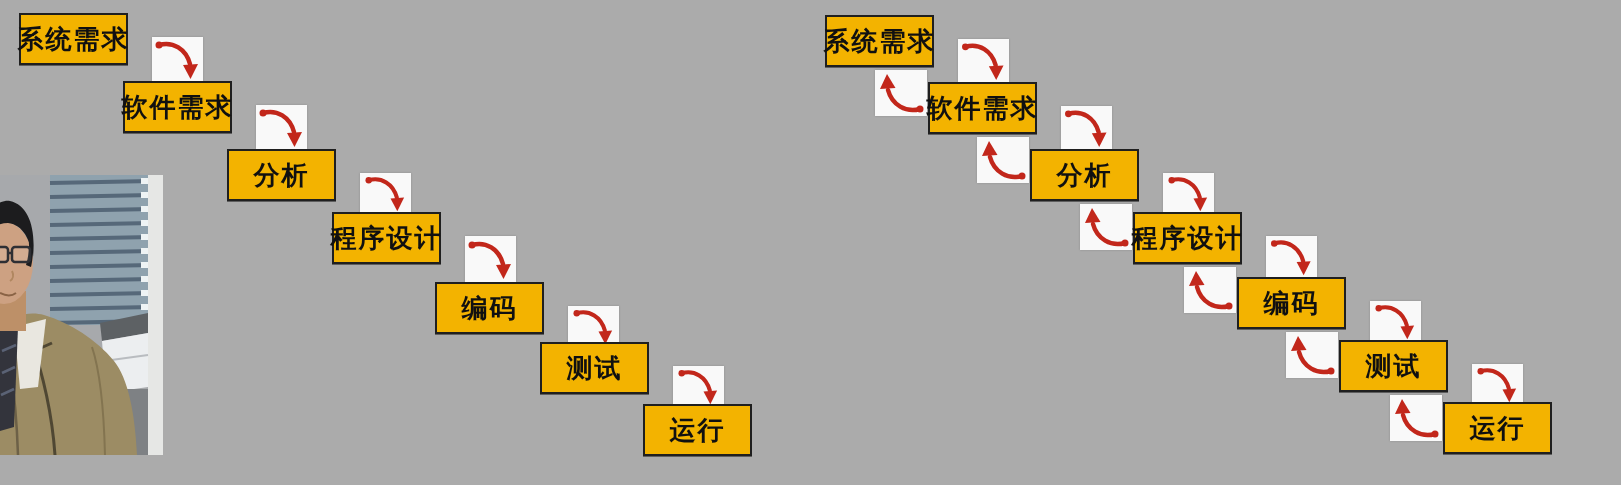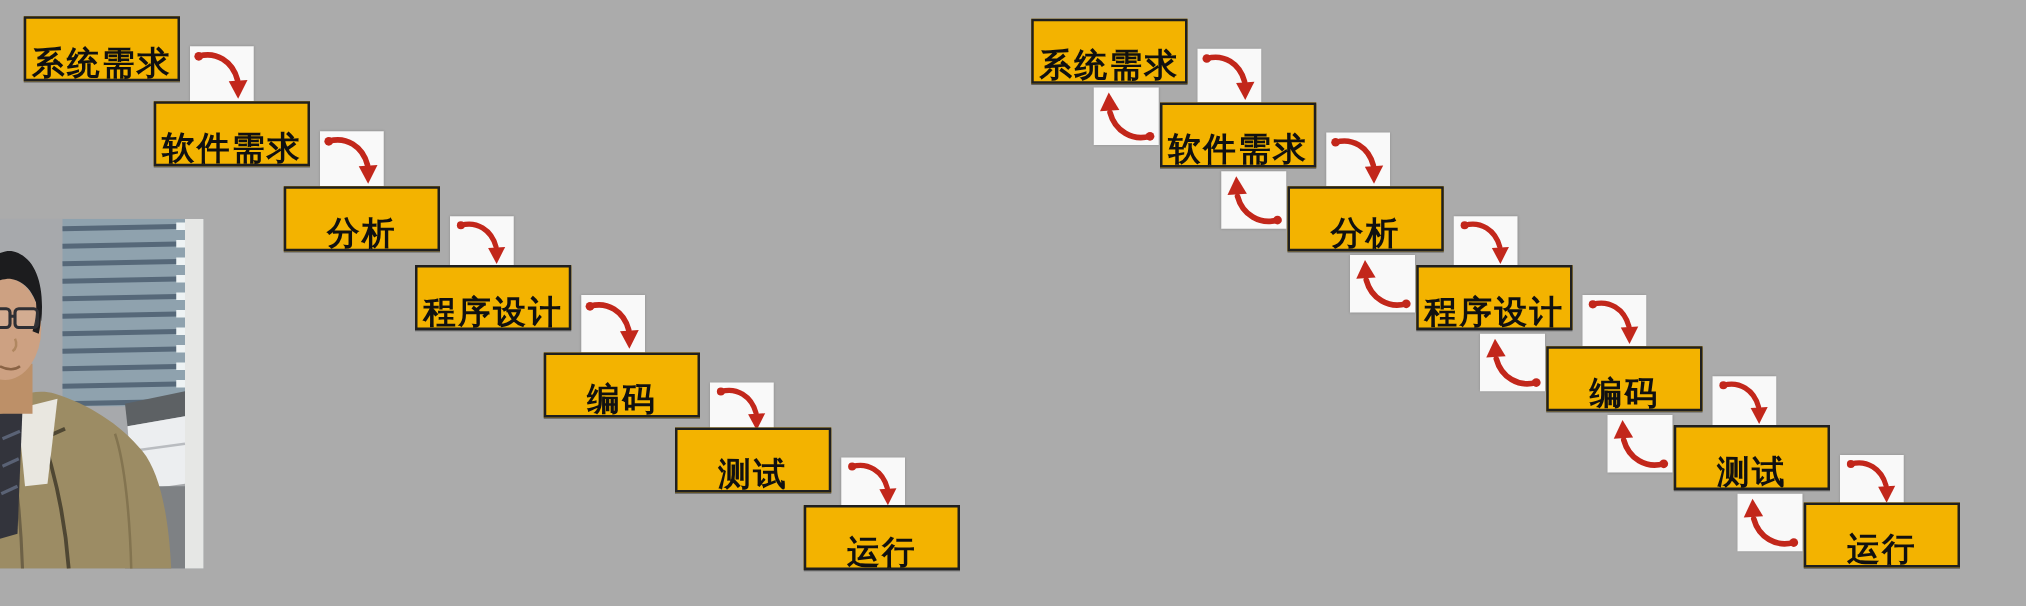--- a/index.html
+++ b/index.html
@@ -6,25 +6,25 @@
   #stage{
     position:relative;
     width:1621px;height:485px;
     background:var(--bg,#ABABAB);
     overflow:hidden;
     font-family:"Liberation Sans","DejaVu Sans",sans-serif;
   }
   .diagram{position:absolute;inset:0;pointer-events:none;}
   .flow-box{
     position:absolute;
-    width:125px;height:52px;
+    width:109px;height:52px;
     box-sizing:border-box;
     background:var(--yellow,#F3B300);
     border:2px solid var(--box-border,#1F1F1F);
-    display:flex;align-items:flex-end;justify-content:center;
+    display:flex;align-items:center;justify-content:center;
     z-index:2;
     box-shadow:0 1px 0 rgba(0,0,0,.45);
   }
   .flow-box .label{
     font-size:26px;font-weight:bold;
     color:var(--box-text,#101010);
     letter-spacing:2px;line-height:1;white-space:nowrap;
   }
   .arrow-square{
     position:absolute;

